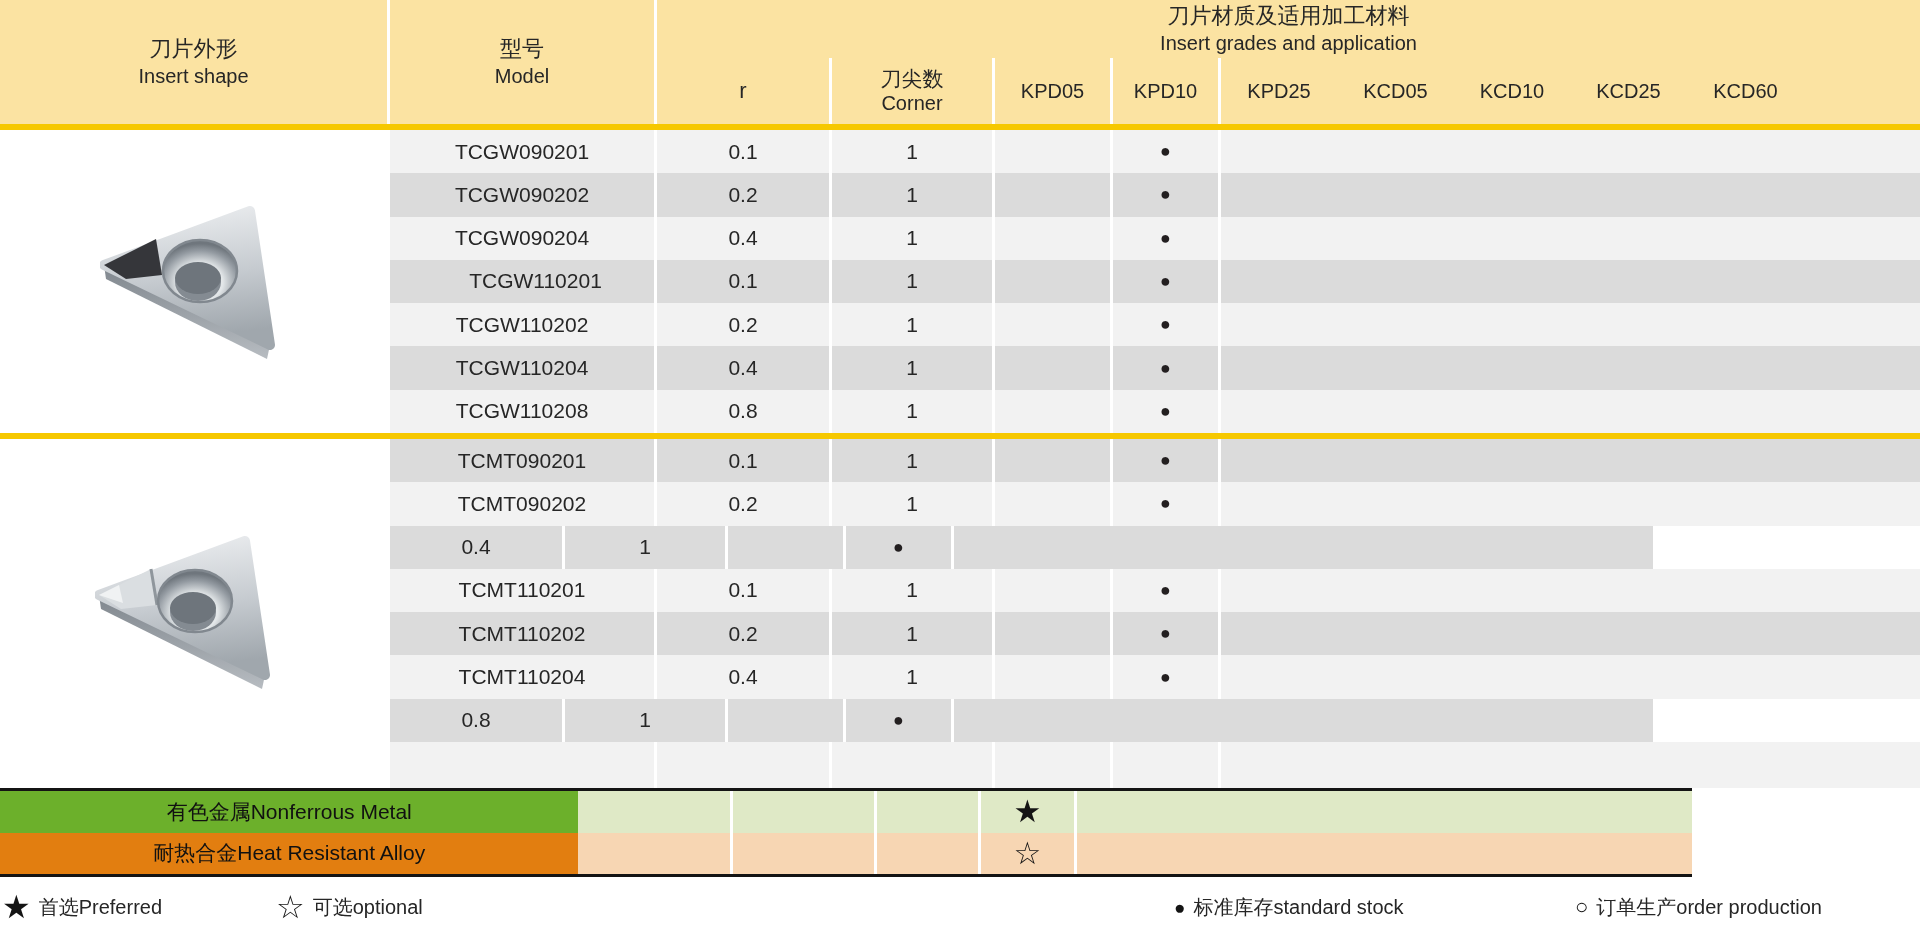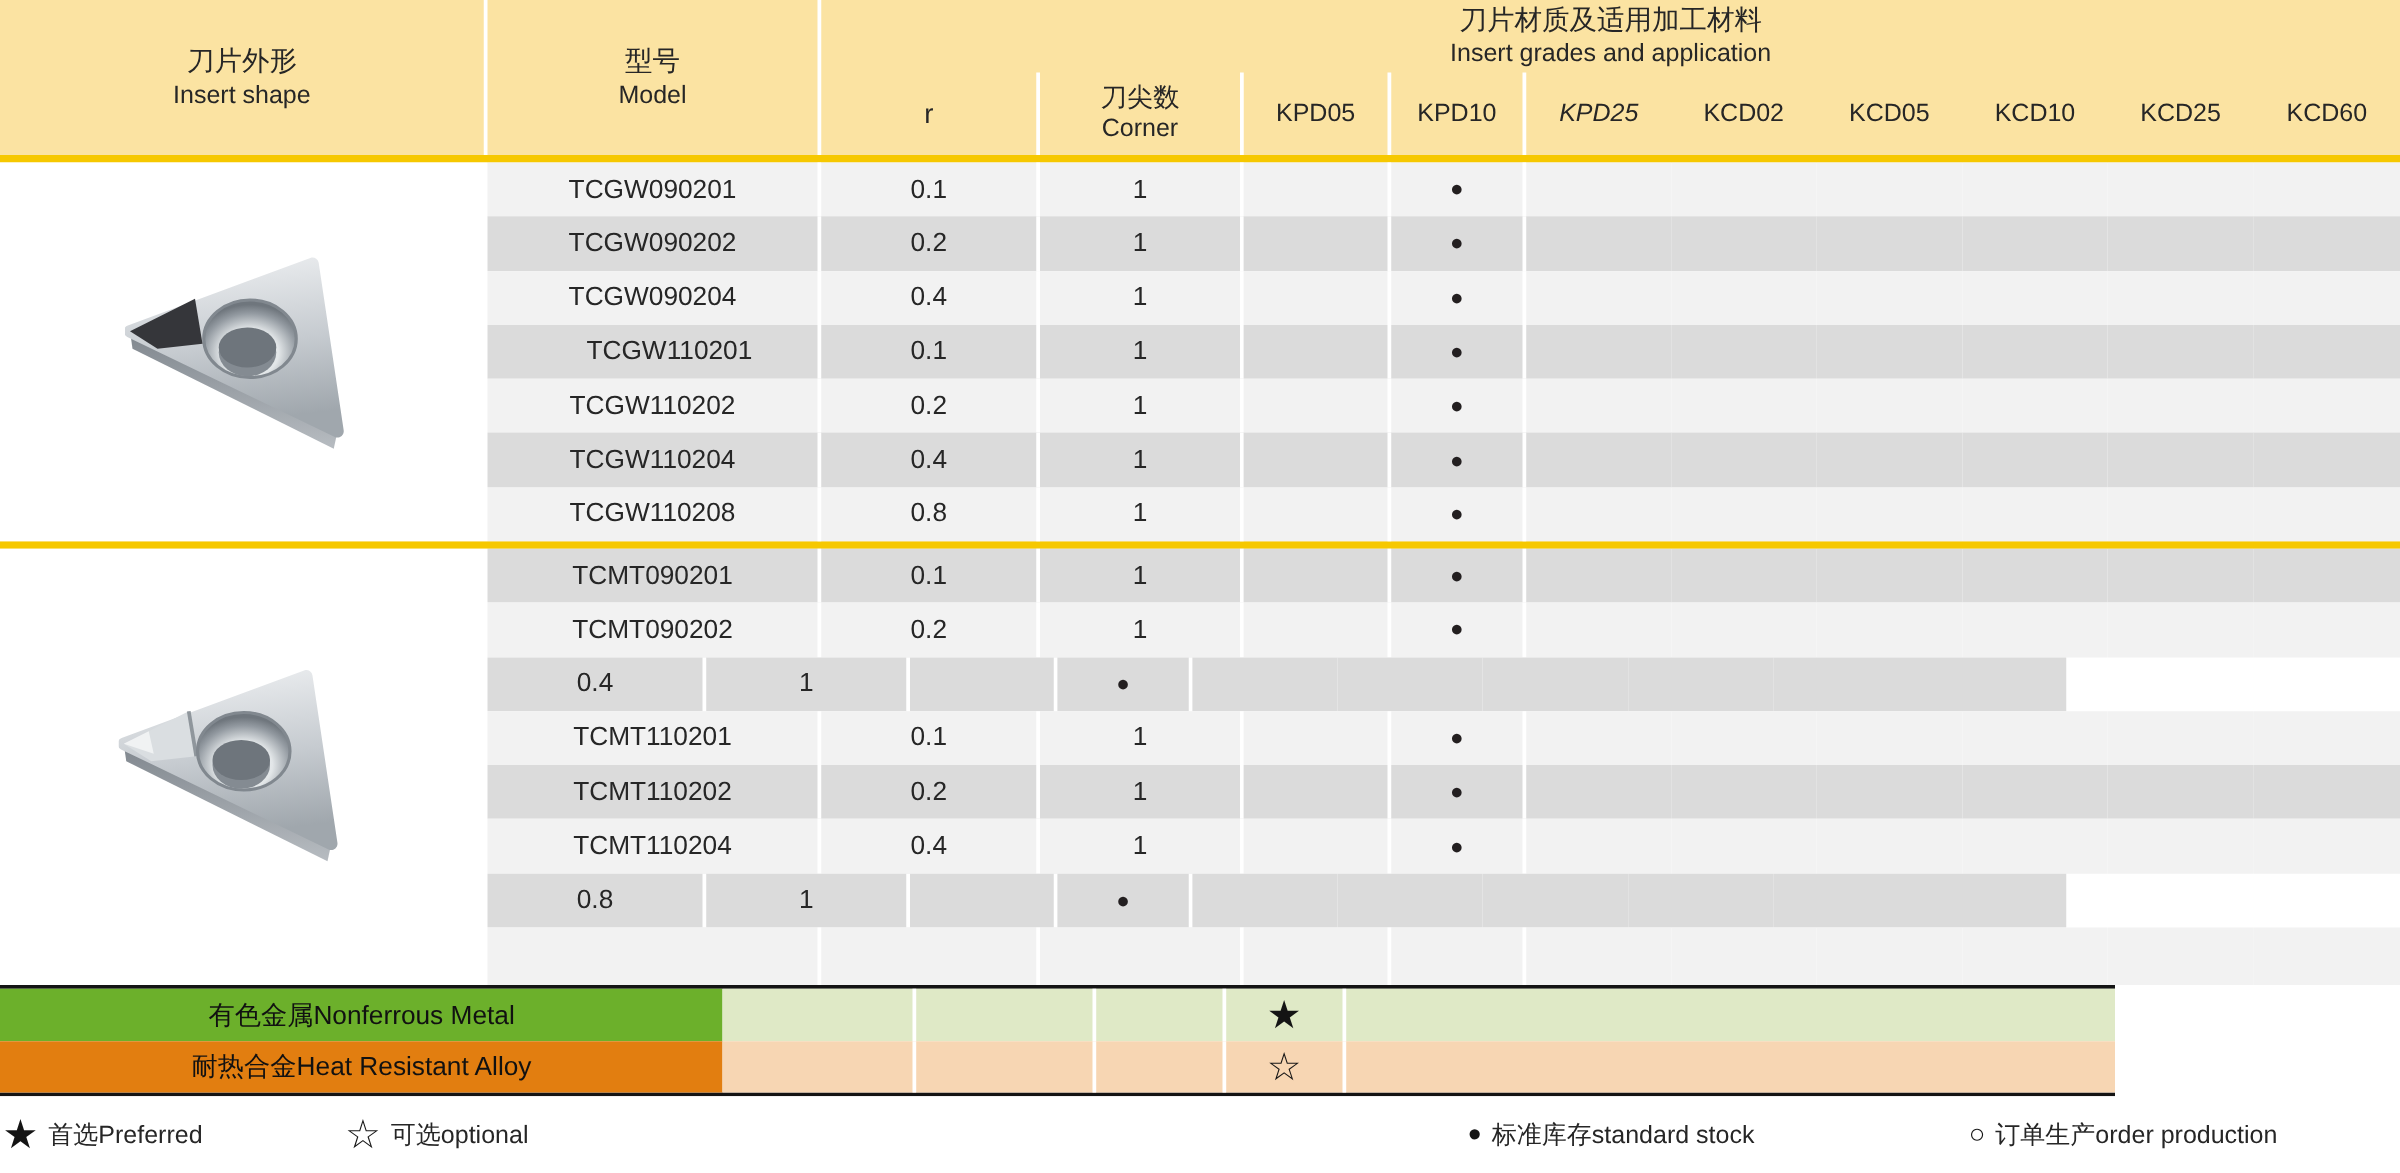--- a/index.html
+++ b/index.html
@@ -83,22 +83,21 @@
       <div class="en">Insert grades and application</div>
     </div>
     <div class="hcell r-h">r</div>
     <div class="hcell corner-h">
       <div class="zh">刀尖数</div>
       <div class="en">Corner</div>
     </div>
     <div class="gcols">
         <div class="gh sep" style="width: 118px;">KPD05</div>
         <div class="gh sep" style="width: 108px;">KPD10</div>
-        <div class="gh" style="width: 116px; font-style: italic;">KPD25</div>
-        <div class="gh" style="width: 116px;">KCD02</div>
+        <div class="gh" style="width: 116px;">KPD25</div>
         <div class="gh" style="width: 117px;">KCD05</div>
         <div class="gh" style="width: 116px;">KCD10</div>
         <div class="gh" style="width: 117px;">KCD25</div>
         <div class="gh" style="width: 117px;">KCD60</div>
       </div>
   </header>
 
   <div class="goldline"></div>
 
   <div class="tbody">

